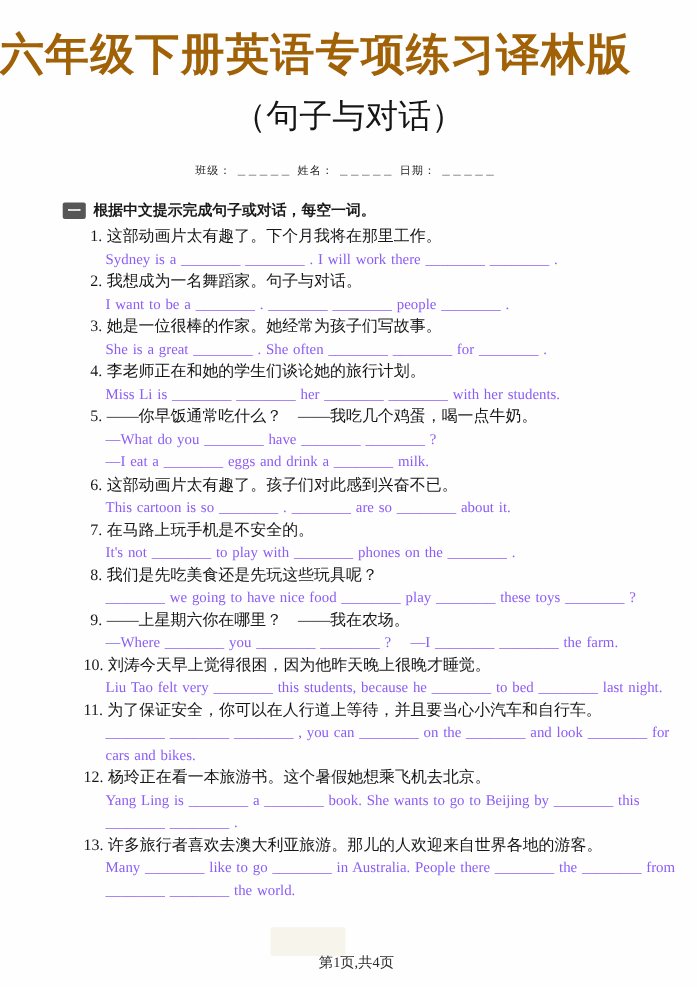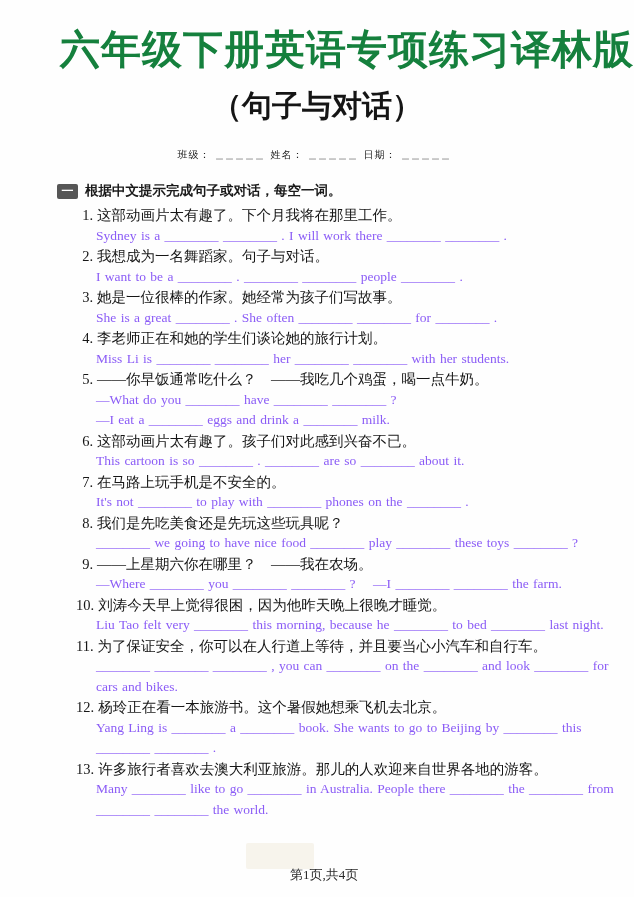--- a/index.html
+++ b/index.html
@@ -14,33 +14,33 @@
   }
   .page {
     position: relative;
     width: 634px;
     height: 897px;
     background: #fefefe;
   }
   .doc-title {
     margin: 0;
     padding-top: 26px;
-    text-align: right;
+    text-align: left;
     font-size: 40px;
     font-weight: 600;
     letter-spacing: 1px;
     line-height: 48px;
-    color: #15803d;
+    color: #a16207;
   }
   .doc-subtitle {
     margin: 0;
     margin-top: 12px;
     text-align: center;
     font-size: 30px;
-    font-weight: 700;
+    font-weight: 400;
     line-height: 40px;
     color: #151515;
   }
   .info-line {
     margin-top: 22px;
     text-align: center;
     font-size: 10px;
     letter-spacing: 1px;
     white-space: pre;
     color: #222;
@@ -176,21 +176,21 @@
       <div class="item-en">________ we going to have nice food ________ play ________ these toys ________ ?</div>
     </div>
 
     <div class="item">
       <div class="item-cn"><span class="item-num">9.</span><span>——上星期六你在哪里？    ——我在农场。</span></div>
       <div class="item-en">—Where ________ you ________ ________ ?    —I ________ ________ the farm.</div>
     </div>
 
     <div class="item">
       <div class="item-cn"><span class="item-num">10.</span><span>刘涛今天早上觉得很困，因为他昨天晚上很晚才睡觉。</span></div>
-      <div class="item-en">Liu Tao felt very ________ this morning, because he ________ to bed ________ last night.</div>
+      <div class="item-en">Liu Tao felt very ________ this students, because he ________ to bed ________ last night.</div>
     </div>
 
     <div class="item">
       <div class="item-cn"><span class="item-num">11.</span><span>为了保证安全，你可以在人行道上等待，并且要当心小汽车和自行车。</span></div>
       <div class="item-en">________ ________ ________ , you can ________ on the ________ and look ________ for</div>
       <div class="item-en">cars and bikes.</div>
     </div>
 
     <div class="item">
       <div class="item-cn"><span class="item-num">12.</span><span>杨玲正在看一本旅游书。这个暑假她想乘飞机去北京。</span></div>

